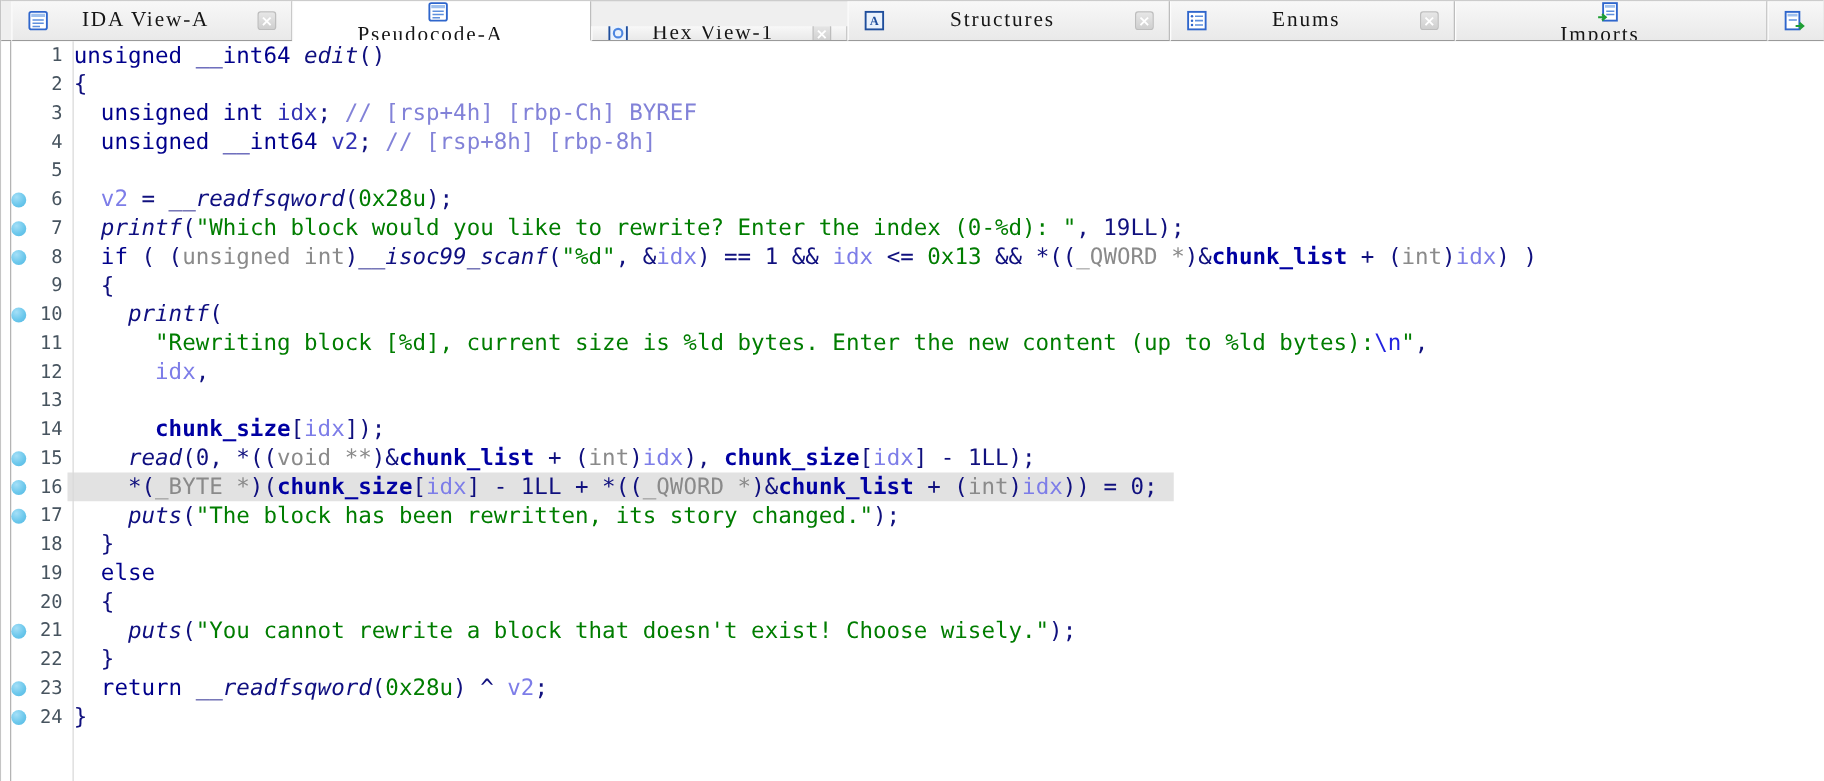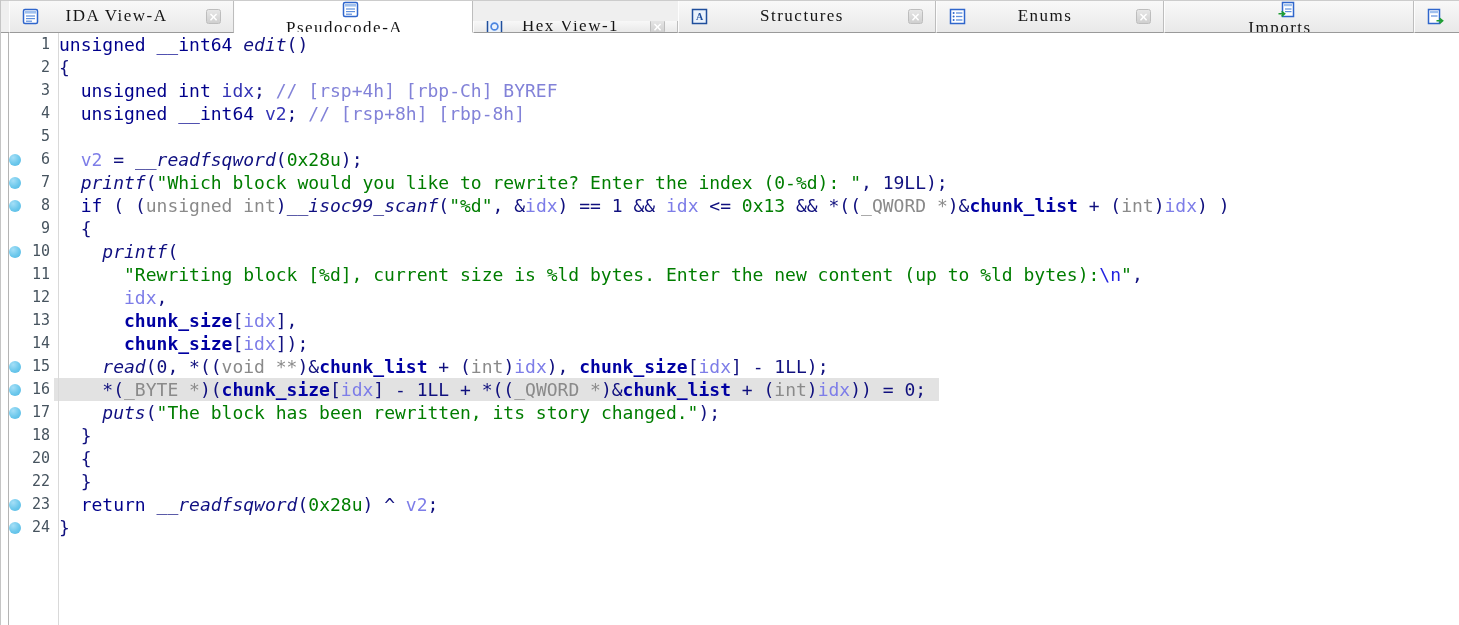--- a/index.html
+++ b/index.html
@@ -160,25 +160,27 @@
         <div class="row"><div class="bp-cell"></div><div class="num-cell">3</div><div class="code-cell"><span class="tk-d">  </span><span class="tk-k">unsigned int </span><span class="tk-v">idx</span><span class="tk-d">; </span><span class="tk-m">// [rsp+4h] [rbp-Ch] BYREF</span></div></div>
         <div class="row"><div class="bp-cell"></div><div class="num-cell">4</div><div class="code-cell"><span class="tk-d">  </span><span class="tk-k">unsigned __int64 </span><span class="tk-v">v2</span><span class="tk-d">; </span><span class="tk-m">// [rsp+8h] [rbp-8h]</span></div></div>
         <div class="row"><div class="bp-cell"></div><div class="num-cell">5</div><div class="code-cell"></div></div>
         <div class="row"><div class="bp-cell"><span class="bp-dot"></span></div><div class="num-cell">6</div><div class="code-cell"><span class="tk-d">  </span><span class="tk-l">v2</span><span class="tk-d"> = </span><span class="tk-f">__readfsqword</span><span class="tk-d">(</span><span class="tk-n">0x28u</span><span class="tk-d">);</span></div></div>
         <div class="row"><div class="bp-cell"><span class="bp-dot"></span></div><div class="num-cell">7</div><div class="code-cell"><span class="tk-d">  </span><span class="tk-f">printf</span><span class="tk-d">(</span><span class="tk-s">"Which block would you like to rewrite? Enter the index (0-%d): "</span><span class="tk-d">, 19LL);</span></div></div>
         <div class="row"><div class="bp-cell"><span class="bp-dot"></span></div><div class="num-cell">8</div><div class="code-cell"><span class="tk-d">  </span><span class="tk-k">if</span><span class="tk-d"> ( (</span><span class="tk-c">unsigned int</span><span class="tk-d">)</span><span class="tk-f">__isoc99_scanf</span><span class="tk-d">(</span><span class="tk-s">"%d"</span><span class="tk-d">, &amp;</span><span class="tk-l">idx</span><span class="tk-d">) == 1 &amp;&amp; </span><span class="tk-l">idx</span><span class="tk-d"> &lt;= </span><span class="tk-n">0x13</span><span class="tk-d"> &amp;&amp; *((</span><span class="tk-c">_QWORD *</span><span class="tk-d">)&amp;</span><span class="tk-g">chunk_list</span><span class="tk-d"> + (</span><span class="tk-c">int</span><span class="tk-d">)</span><span class="tk-l">idx</span><span class="tk-d">) )</span></div></div>
         <div class="row"><div class="bp-cell"></div><div class="num-cell">9</div><div class="code-cell"><span class="tk-d">  {</span></div></div>
         <div class="row"><div class="bp-cell"><span class="bp-dot"></span></div><div class="num-cell">10</div><div class="code-cell"><span class="tk-d">    </span><span class="tk-f">printf</span><span class="tk-d">(</span></div></div>
         <div class="row"><div class="bp-cell"></div><div class="num-cell">11</div><div class="code-cell"><span class="tk-d">      </span><span class="tk-s">"Rewriting block [%d], current size is %ld bytes. Enter the new content (up to %ld bytes):</span><span class="tk-e">\n</span><span class="tk-s">"</span><span class="tk-d">,</span></div></div>
         <div class="row"><div class="bp-cell"></div><div class="num-cell">12</div><div class="code-cell"><span class="tk-d">      </span><span class="tk-l">idx</span><span class="tk-d">,</span></div></div>
-        <div class="row"><div class="bp-cell"></div><div class="num-cell">13</div><div class="code-cell"><span class="tk-d">      </span><span class="tk-g">chunk_size</span><span class="tk-d">[</span><span class="tk-l">idx</span><span class="tk-d">],</span></div></div>
+        <div class="row"><div class="bp-cell"></div><div class="num-cell">13</div></div>
         <div class="row"><div class="bp-cell"></div><div class="num-cell">14</div><div class="code-cell"><span class="tk-d">      </span><span class="tk-g">chunk_size</span><span class="tk-d">[</span><span class="tk-l">idx</span><span class="tk-d">]);</span></div></div>
         <div class="row"><div class="bp-cell"><span class="bp-dot"></span></div><div class="num-cell">15</div><div class="code-cell"><span class="tk-d">    </span><span class="tk-f">read</span><span class="tk-d">(0, *((</span><span class="tk-c">void **</span><span class="tk-d">)&amp;</span><span class="tk-g">chunk_list</span><span class="tk-d"> + (</span><span class="tk-c">int</span><span class="tk-d">)</span><span class="tk-l">idx</span><span class="tk-d">), </span><span class="tk-g">chunk_size</span><span class="tk-d">[</span><span class="tk-l">idx</span><span class="tk-d">] - 1LL);</span></div></div>
         <div class="row hl"><div class="bp-cell"><span class="bp-dot"></span></div><div class="num-cell">16</div><div class="code-cell"><span class="tk-d">    *(</span><span class="tk-c">_BYTE *</span><span class="tk-d">)(</span><span class="tk-g">chunk_size</span><span class="tk-d">[</span><span class="tk-l">idx</span><span class="tk-d">] - 1LL + *((</span><span class="tk-c">_QWORD *</span><span class="tk-d">)&amp;</span><span class="tk-g">chunk_list</span><span class="tk-d"> + (</span><span class="tk-c">int</span><span class="tk-d">)</span><span class="tk-l">idx</span><span class="tk-d">)) = 0;</span></div></div>
         <div class="row"><div class="bp-cell"><span class="bp-dot"></span></div><div class="num-cell">17</div><div class="code-cell"><span class="tk-d">    </span><span class="tk-f">puts</span><span class="tk-d">(</span><span class="tk-s">"The block has been rewritten, its story changed."</span><span class="tk-d">);</span></div></div>
         <div class="row"><div class="bp-cell"></div><div class="num-cell">18</div><div class="code-cell"><span class="tk-d">  }</span></div></div>
+        <div class="row"><div class="bp-cell"></div><div class="num-cell">19</div><div class="code-cell"><span class="tk-d">  </span><span class="tk-k">else</span></div></div>
         <div class="row"><div class="bp-cell"></div><div class="num-cell">20</div><div class="code-cell"><span class="tk-d">  {</span></div></div>
+        <div class="row"><div class="bp-cell"><span class="bp-dot"></span></div><div class="num-cell">21</div><div class="code-cell"><span class="tk-d">    </span><span class="tk-f">puts</span><span class="tk-d">(</span><span class="tk-s">"You cannot rewrite a block that doesn't exist! Choose wisely."</span><span class="tk-d">);</span></div></div>
         <div class="row"><div class="bp-cell"></div><div class="num-cell">22</div><div class="code-cell"><span class="tk-d">  }</span></div></div>
         <div class="row"><div class="bp-cell"><span class="bp-dot"></span></div><div class="num-cell">23</div><div class="code-cell"><span class="tk-d">  </span><span class="tk-k">return</span><span class="tk-d"> </span><span class="tk-f">__readfsqword</span><span class="tk-d">(</span><span class="tk-n">0x28u</span><span class="tk-d">) ^ </span><span class="tk-l">v2</span><span class="tk-d">;</span></div></div>
         <div class="row"><div class="bp-cell"><span class="bp-dot"></span></div><div class="num-cell">24</div><div class="code-cell"><span class="tk-d">}</span></div></div>
       </div>
   </div>
 </div>
 
 </body></html>

